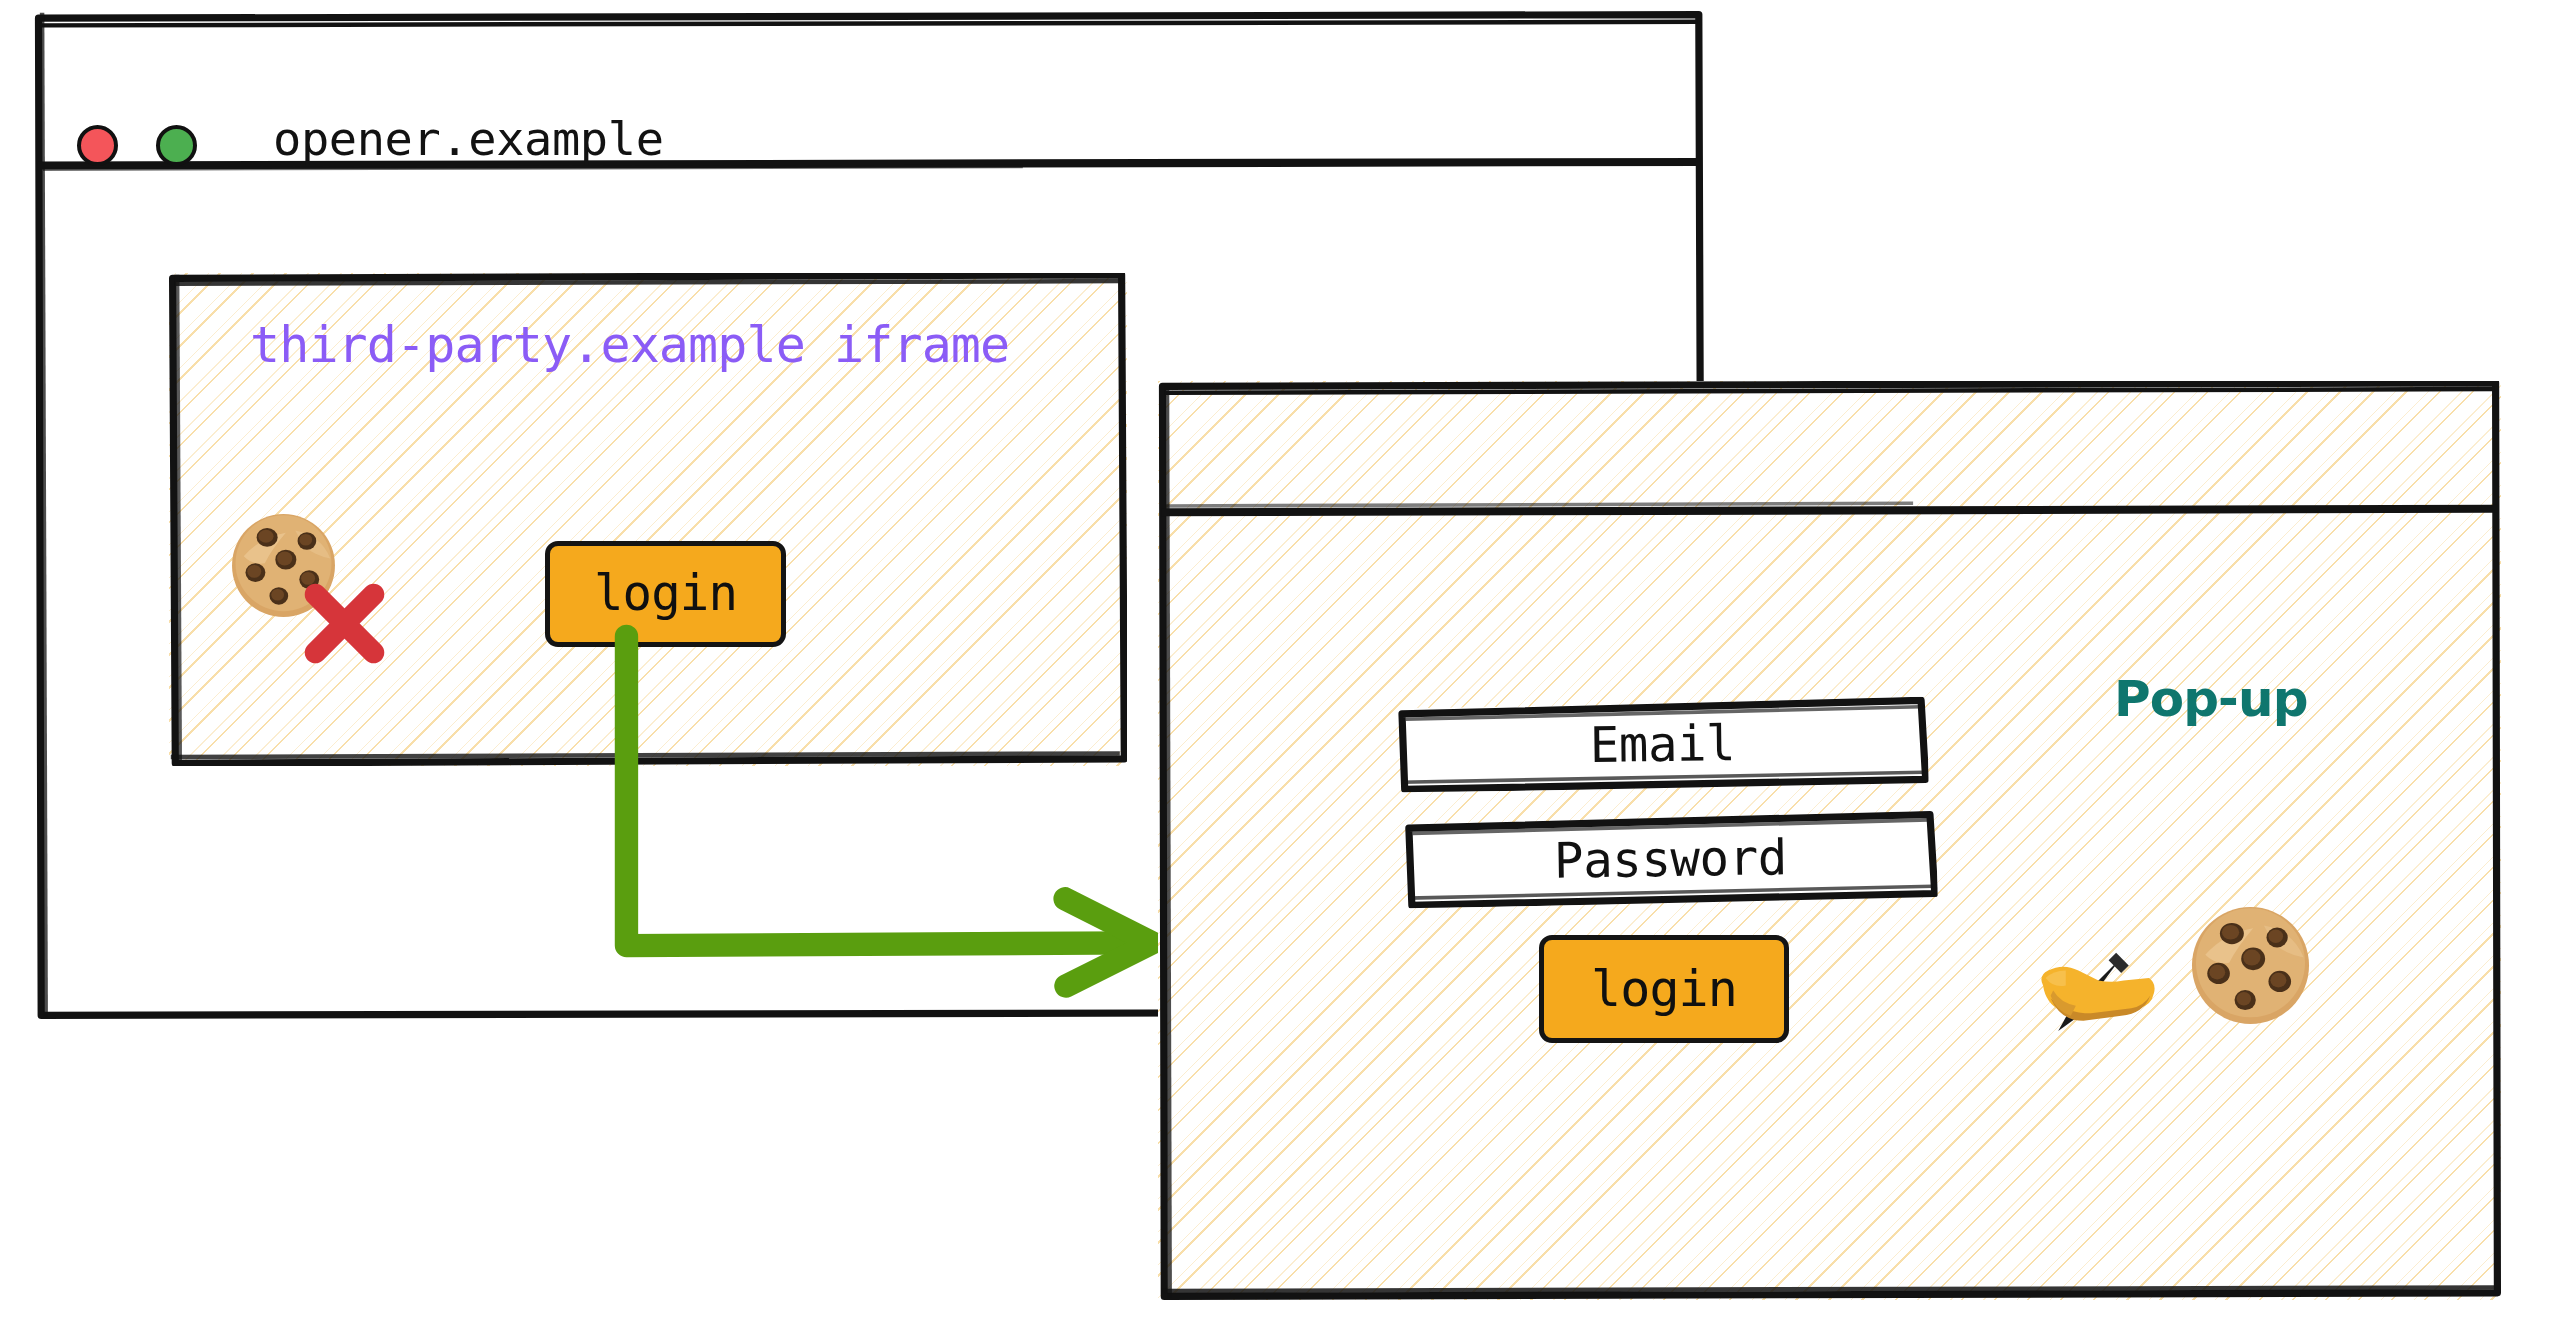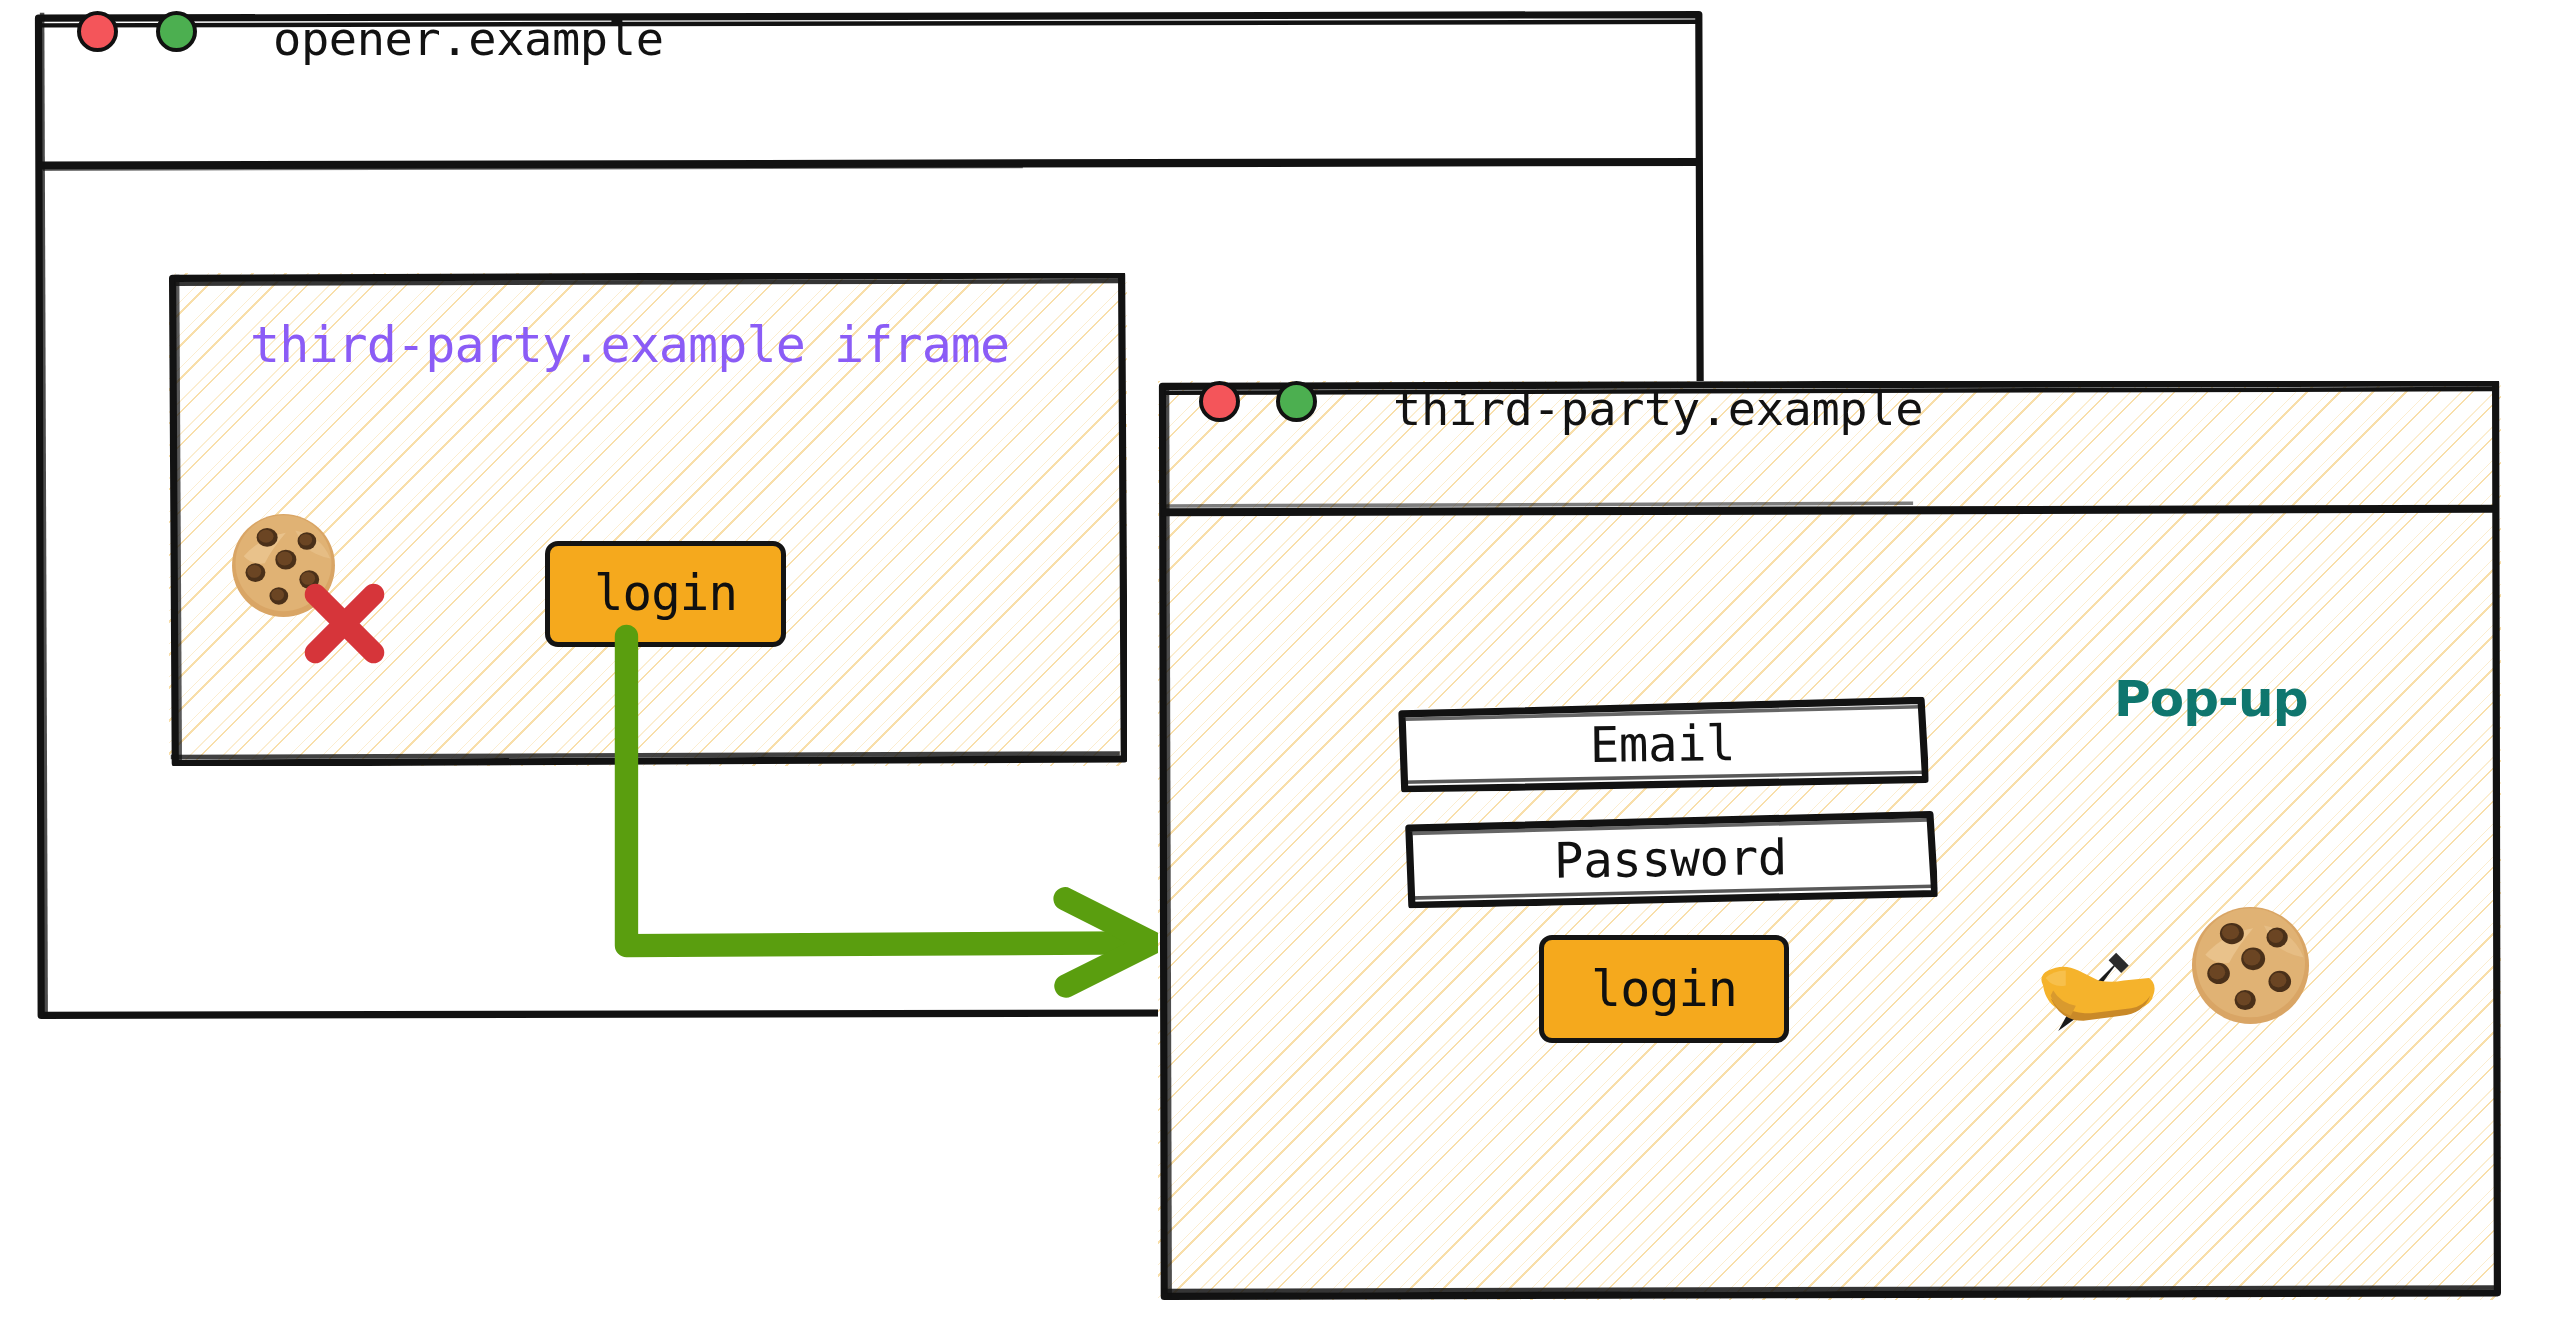--- a/index.html
+++ b/index.html
@@ -51,21 +51,21 @@
     left: 0; top: 0;
     width: 100%;
     height: 100%;
     pointer-events: none;
   }
   .titlebar {
     position: absolute;
     left: 0; top: 0;
     width: 100%;
     display: flex;
-    align-items: flex-start;
+    align-items: flex-end;
     box-sizing: border-box;
   }
   .dot {
     width: 41px;
     height: 41px;
     border-radius: 50%;
     border: 4.5px solid #111;
     box-sizing: border-box;
     flex: 0 0 auto;
   }
@@ -323,25 +323,20 @@
 
     <svg class="win-frame" viewBox="0 0 1494 1022" preserveAspectRatio="none">
       <path d="M5,6 L1488,2 L1490,1014 L7,1018 Z" fill="none" stroke="#121212" stroke-width="8" stroke-linejoin="round"></path>
       <path d="M7,13 L1487,9" fill="none" stroke="#121212" stroke-width="5"></path>
       <path d="M10,4 L13,1019" fill="none" stroke="#121212" stroke-width="5" opacity="0.75"></path>
       <path d="M4,146 L1489,142" fill="none" stroke="#121212" stroke-width="9"></path>
       <path d="M8,139 L840,136" fill="none" stroke="#121212" stroke-width="4" opacity="0.55"></path>
       <path d="M4,1012 L1487,1008" fill="none" stroke="#121212" stroke-width="5" opacity="0.85"></path>
     </svg>
 
-    <div class="titlebar" id="popup-titlebar">
-      <span class="dot red"></span>
-      <span class="dot green"></span>
-      <span class="win-title">third-party.example</span>
-    </div>
   </div>
 
   <div class="field" id="email-field">
     <svg class="field-frame" viewBox="0 0 592 100" preserveAspectRatio="none">
       <path d="M6,12 L584,4 L588,92 L8,96 Z" fill="none" stroke="#121212" stroke-width="8" stroke-linejoin="round"></path>
       <path d="M10,18 L583,11" fill="none" stroke="#121212" stroke-width="4" opacity="0.65"></path>
       <path d="M4,88 L586,84" fill="none" stroke="#121212" stroke-width="4" opacity="0.7"></path>
     </svg>
     <span>Email</span>
   </div>

